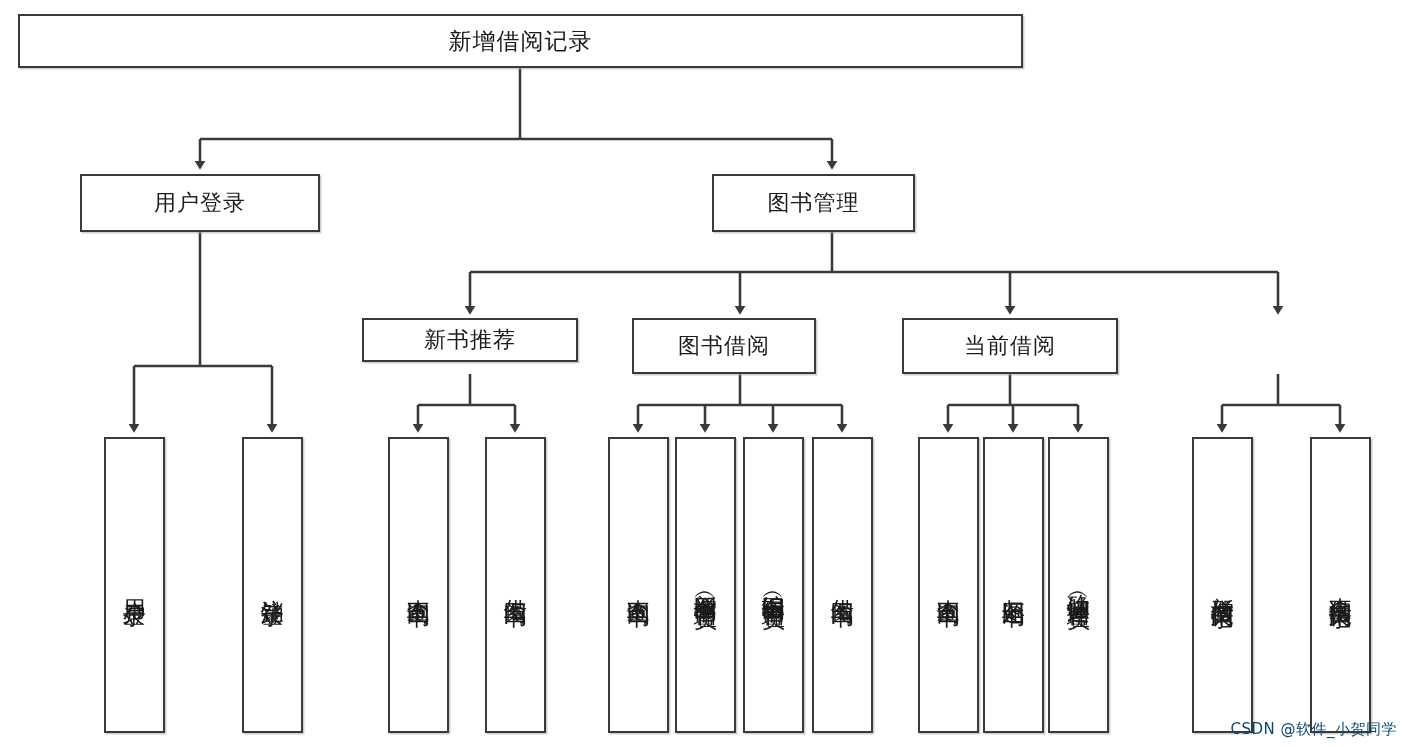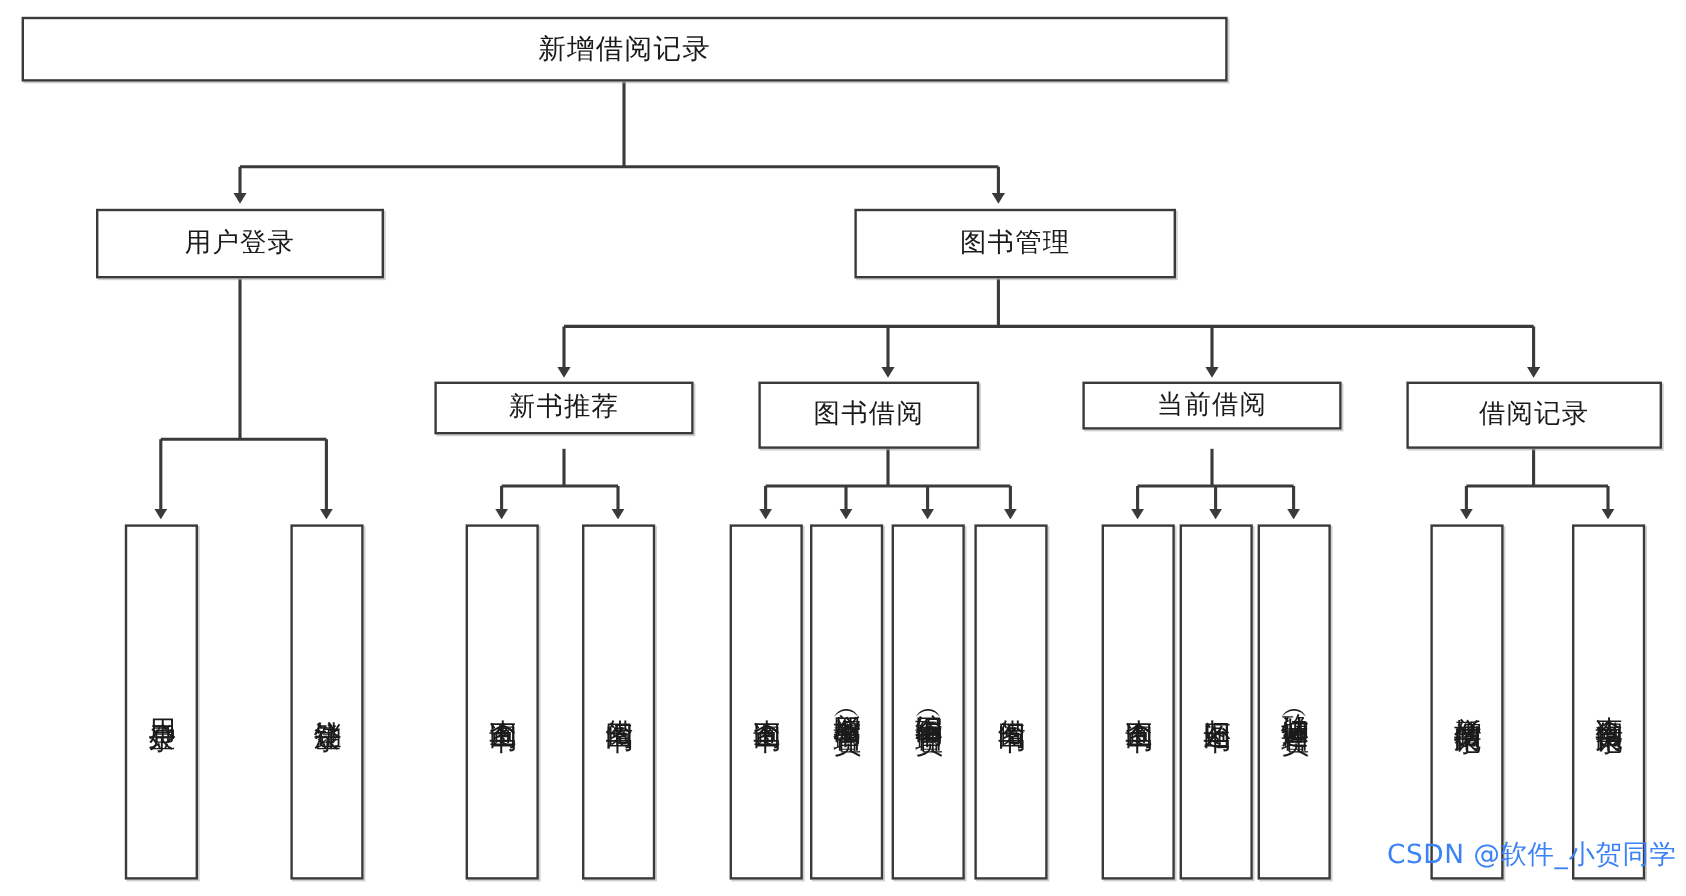--- a/index.html
+++ b/index.html
@@ -40,23 +40,23 @@
     text-orientation:upright;
     font-size:23px;
     line-height:1.32;
     letter-spacing:2px;
     white-space:normal;
     max-height:270px;
   }
   #watermark{
     position:absolute;
     right:8px;
-    bottom:20px;
-    font-size:22px;
-    color:#3b82f6;
+    bottom:8px;
+    font-size:15px;
+    color:#0c4a6e;
     letter-spacing:0.5px;
     white-space:nowrap;
     pointer-events:none;
   }
 </style>
 </head>
 <body>
 
 <div id="diagram">
 
@@ -110,35 +110,32 @@
     </g>
   </svg>
 
   <div class="node root" style="left:18px;top:14px;width:1005px;height:54px;">
     <span class="label">新增借阅记录</span>
   </div>
 
   <div class="node" style="left:80px;top:174px;width:240px;height:58px;">
     <span class="label">用户登录</span>
   </div>
-  <div class="node" style="left:712px;top:174px;width:268px;height:58px;">
+  <div class="node" style="left:712px;top:174px;width:203px;height:58px;">
     <span class="label">图书管理</span>
   </div>
 
   <div class="node" style="left:362px;top:318px;width:216px;height:44px;">
     <span class="label">新书推荐</span>
   </div>
   <div class="node" style="left:632px;top:318px;width:184px;height:56px;">
     <span class="label">图书借阅</span>
   </div>
-  <div class="node" style="left:902px;top:318px;width:216px;height:40px;">
+  <div class="node" style="left:902px;top:318px;width:216px;height:56px;">
     <span class="label">当前借阅</span>
-  </div>
-  <div class="node" style="left:1172px;top:318px;width:213px;height:56px;">
-    <span class="label">借阅记录</span>
   </div>
 
   <div class="node leaf" style="left:104px;top:437px;width:61px;height:296px;">
     <span class="label">用户登录</span>
   </div>
   <div class="node leaf" style="left:242px;top:437px;width:61px;height:296px;">
     <span class="label">注销登录</span>
   </div>
 
   <div class="node leaf" style="left:388px;top:437px;width:61px;height:296px;">

